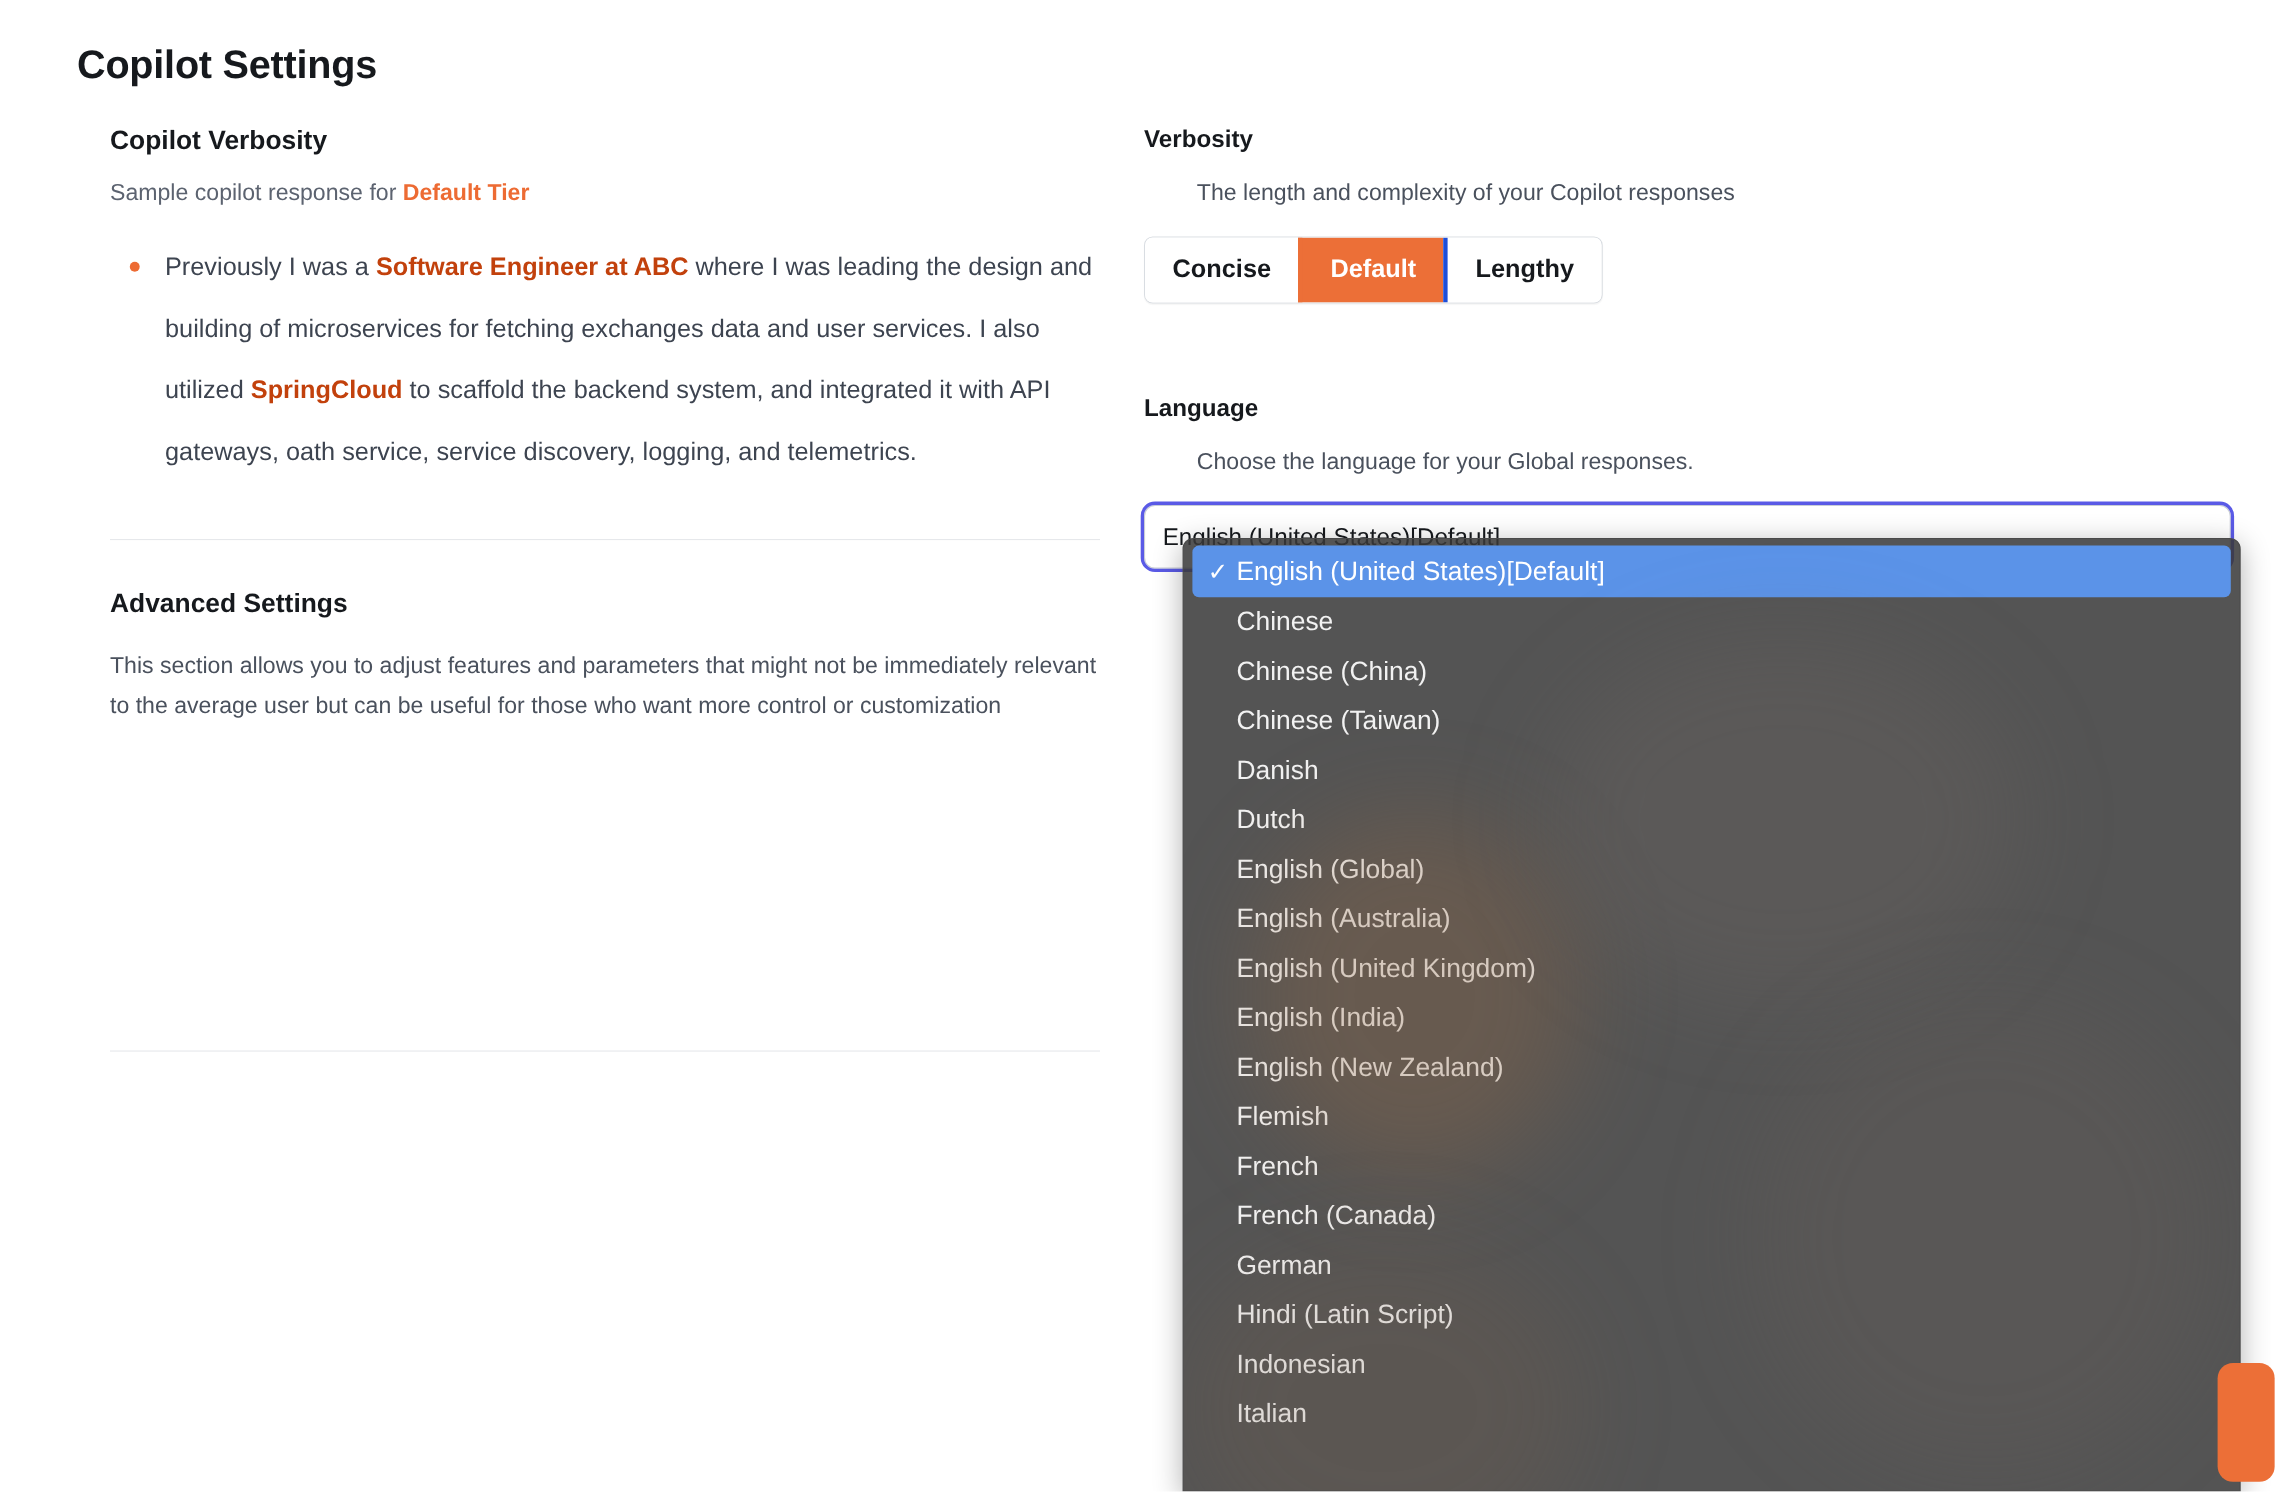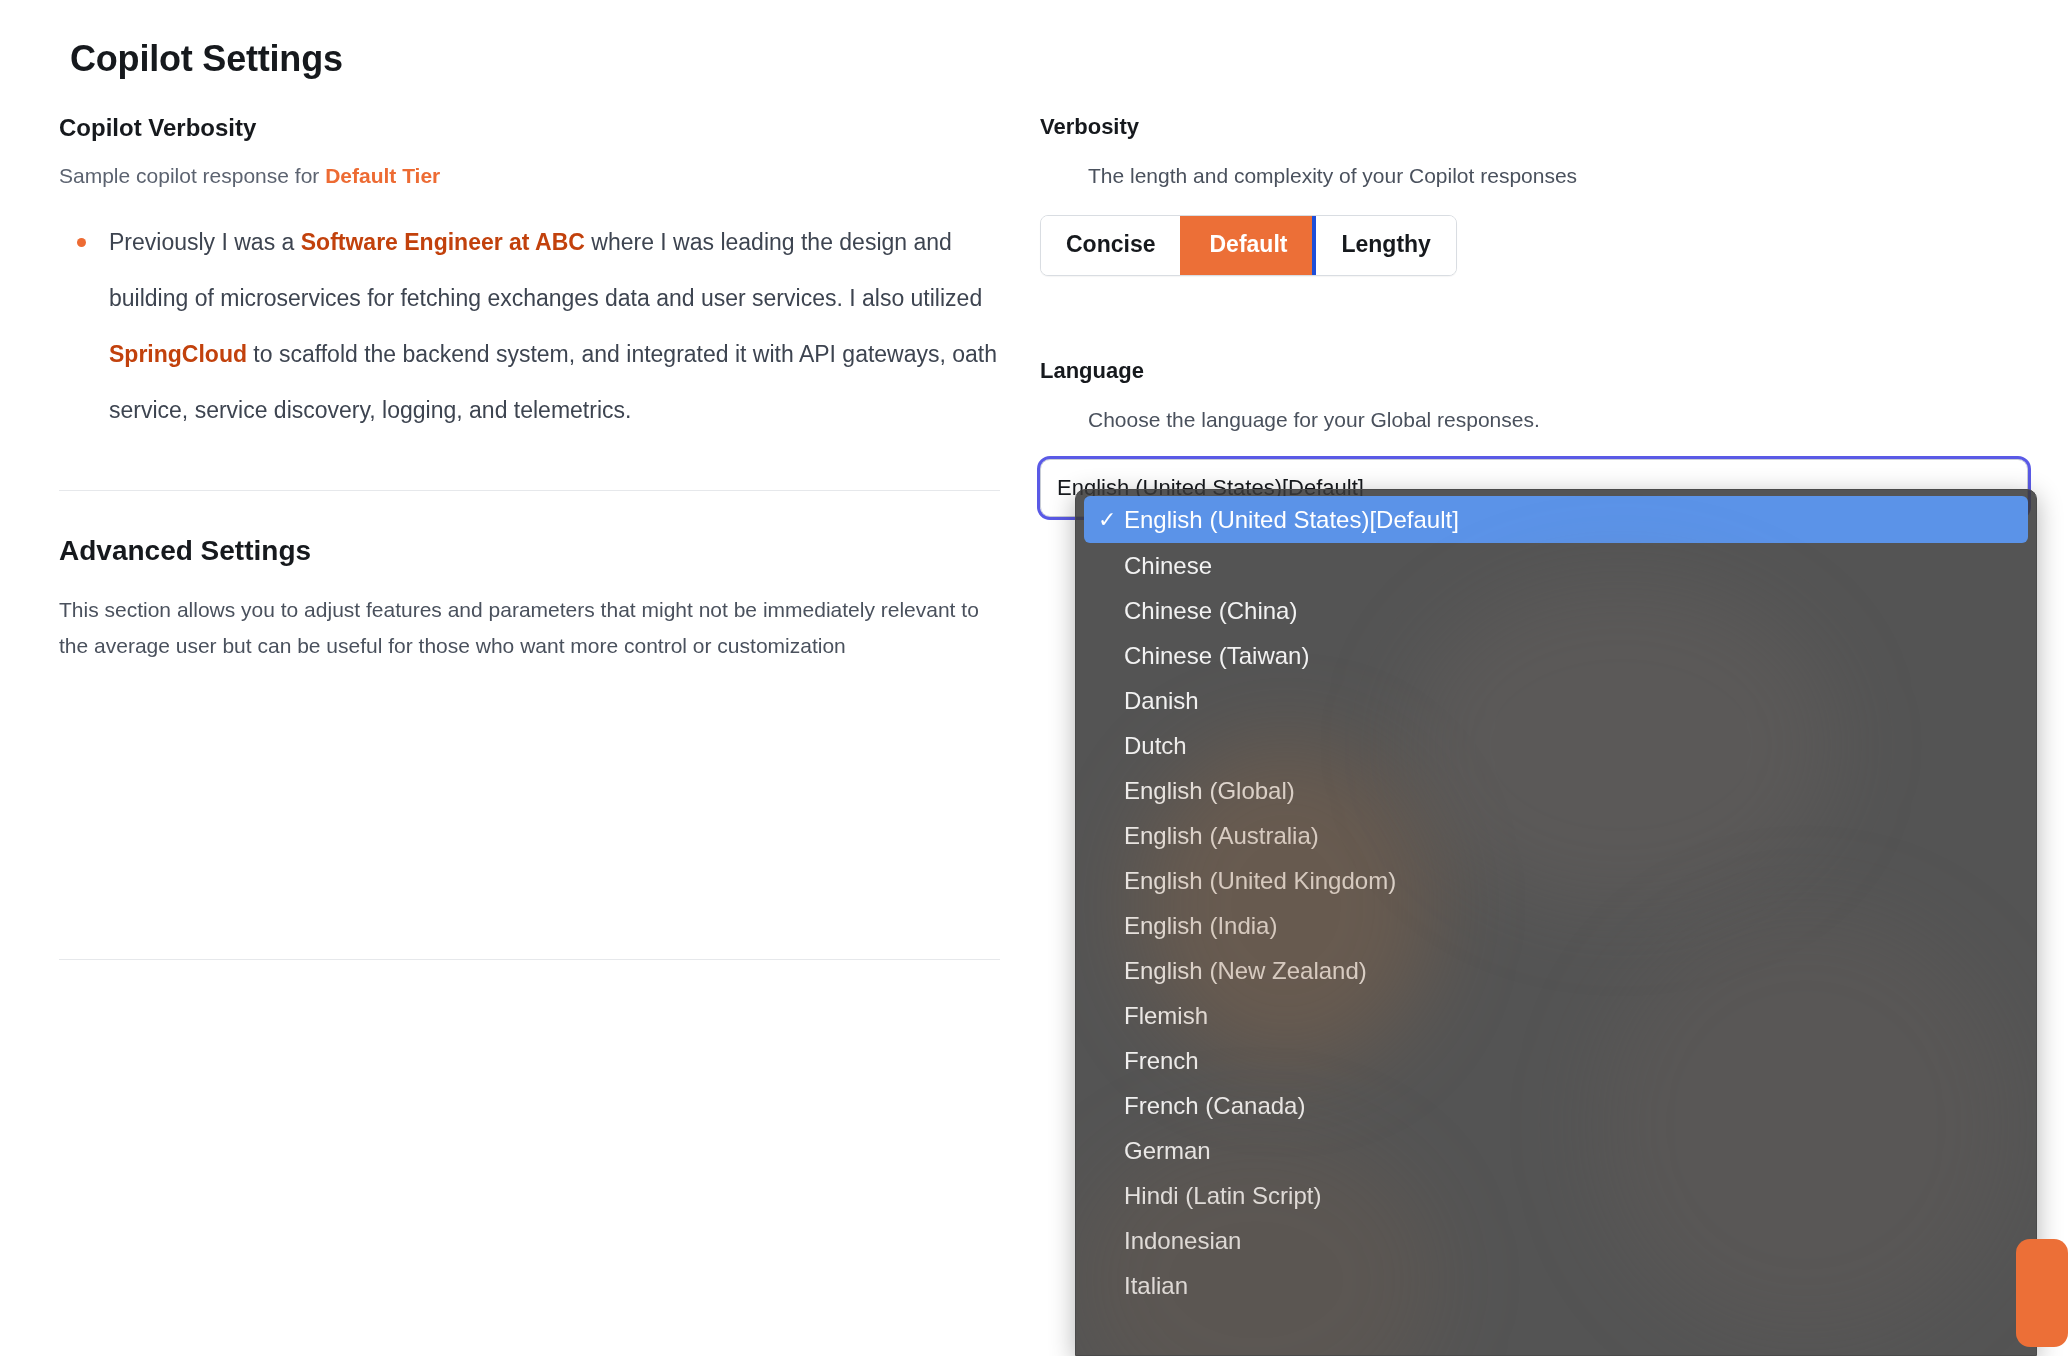--- a/index.html
+++ b/index.html
@@ -33,21 +33,21 @@
     margin: 0 0 34px 70px;
   }
 
   .columns {
     display: flex;
     align-items: flex-start;
   }
 
   .col-left {
     width: 1020px;
-    padding-left: 59px;
+    padding-left: 100px;
     padding-right: 20px;
   }
 
   .col-right {
     flex: 1;
     padding-left: 20px;
     padding-right: 40px;
   }
 
   
@@ -99,21 +99,21 @@
   .divider {
     height: 1px;
     background: #e6e8eb;
     margin: 52px 0 0 0;
     width: 100%;
   }
 
   .adv-block { padding-top: 44px; }
 
   .adv-heading {
-    font-size: 28px;
+    font-size: 24px;
     font-weight: 700;
     color: #16191d;
     margin-bottom: 25px;
   }
 
   .adv-body {
     font-size: 21px;
     line-height: 36px;
     color: #4a515d;
     max-width: 940px;

